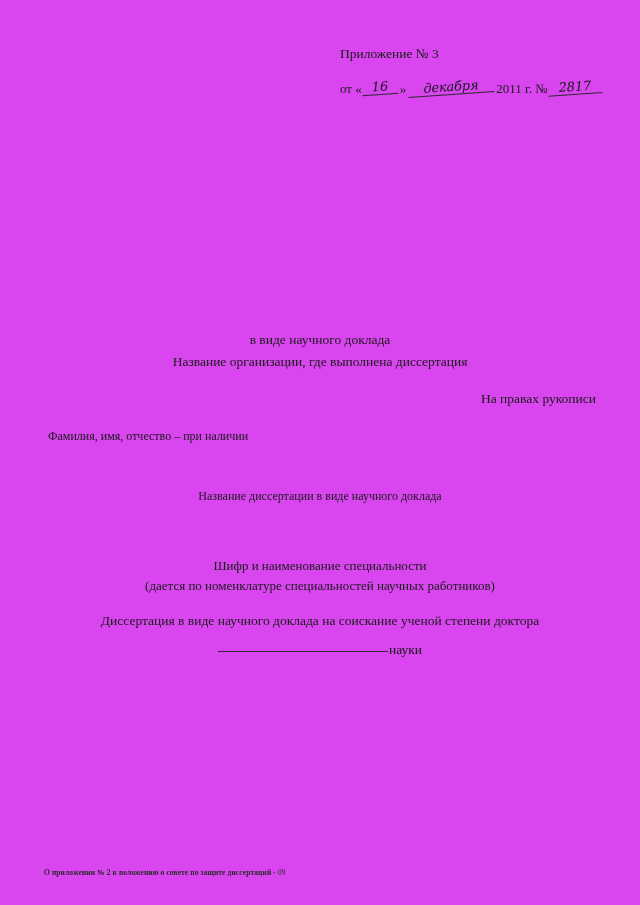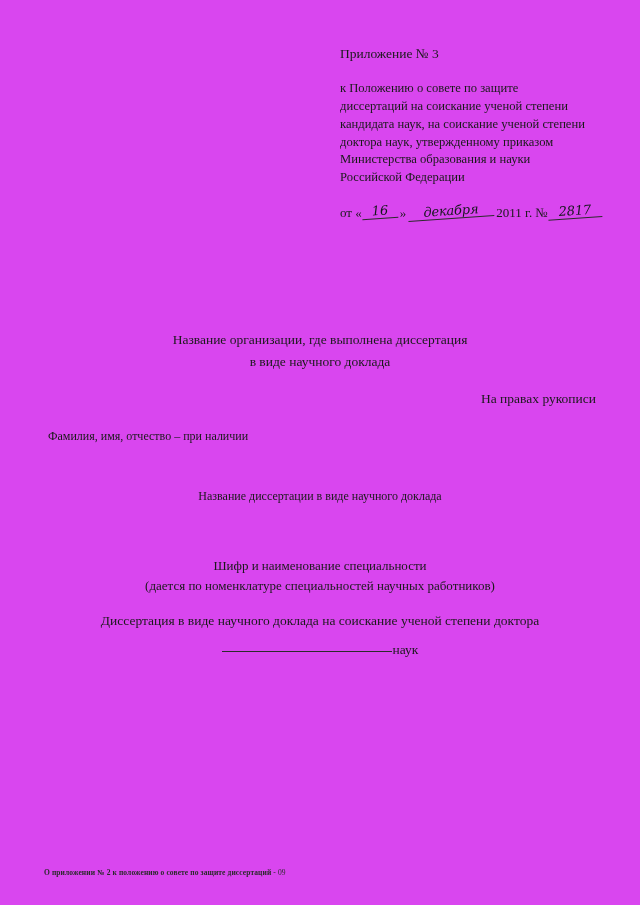--- a/index.html
+++ b/index.html
@@ -150,53 +150,52 @@
   }
   .footer b { font-weight: 700; }
 </style>
 </head>
 <body>
 
 <div class="page">
 
   <div class="appendix-wrap">
     <div class="appendix-title">Приложение № 3</div>
-    <div class="appendix-body">к Положению о совете по защите диссертаций на соискание ученой степени кандидата наук, на соискание ученой степени доктора наук, утвержденному приказом Министерства образования и науки Российской Федерации</div>
 
     <div class="order-line">
       <span>от «</span>
       <span class="hand ul-under" style="min-width:30px;text-align:center;padding:0 3px;">16</span>
       <span style="padding:0 2px;">»</span>
       <span class="hand ul-under" style="min-width:78px;text-align:center;padding:0 4px;">декабря</span>
       <span style="padding-left:2px;">2011 г. №</span>
       <span class="hand ul-under" style="min-width:48px;text-align:center;padding:0 3px;">2817</span>
     </div>
   </div>
 
 
   <div class="org-block">
+    <div>в виде научного доклада</div>
     <div>Название организации, где выполнена диссертация</div>
-    <div>в виде научного доклада</div>
   </div>
 
   <div class="rights">На правах рукописи</div>
 
   <div class="fio">Фамилия, имя, отчество – при наличии</div>
 
   <div class="thesis-title">Название диссертации в виде научного доклада</div>
 
   <div class="spec-block">
     <div>Шифр и наименование специальности</div>
     <div>(дается по номенклатуре специальностей научных работников)</div>
   </div>
 
   <div class="degree-block">
     <div>Диссертация в виде научного доклада на соискание ученой степени доктора</div>
     <div class="degree-line2">
-      <span class="blank-rule"></span><span>наук</span>
+      <span class="blank-rule"></span><span>науки</span>
     </div>
   </div>
 
 
   <div class="footer">
     <b>О приложении № 2 к положению о совете по защите диссертаций</b><span> - 09</span>
   </div>
 
 </div>
 

